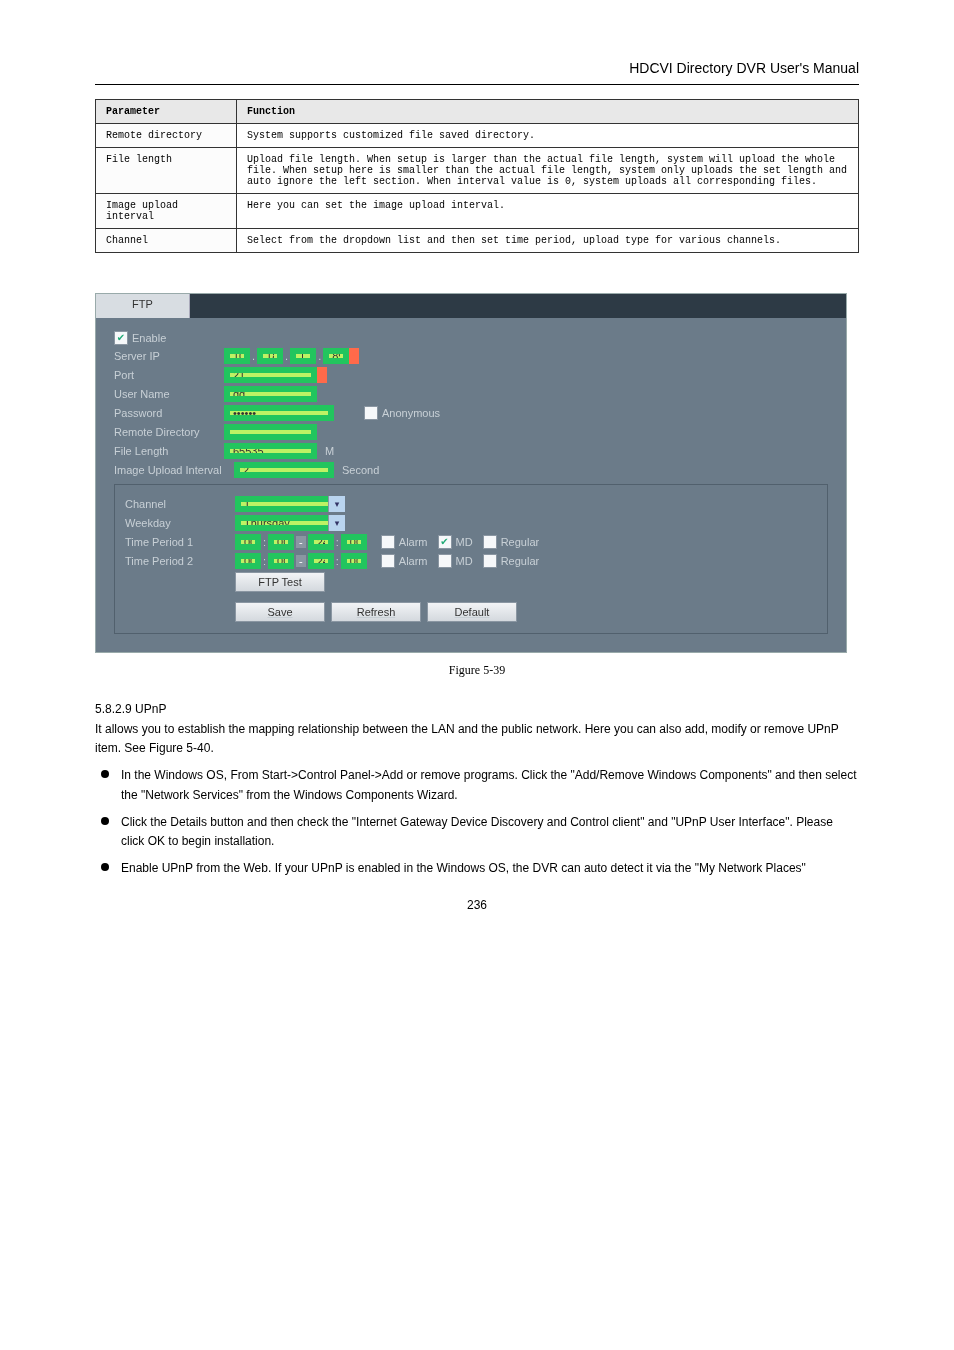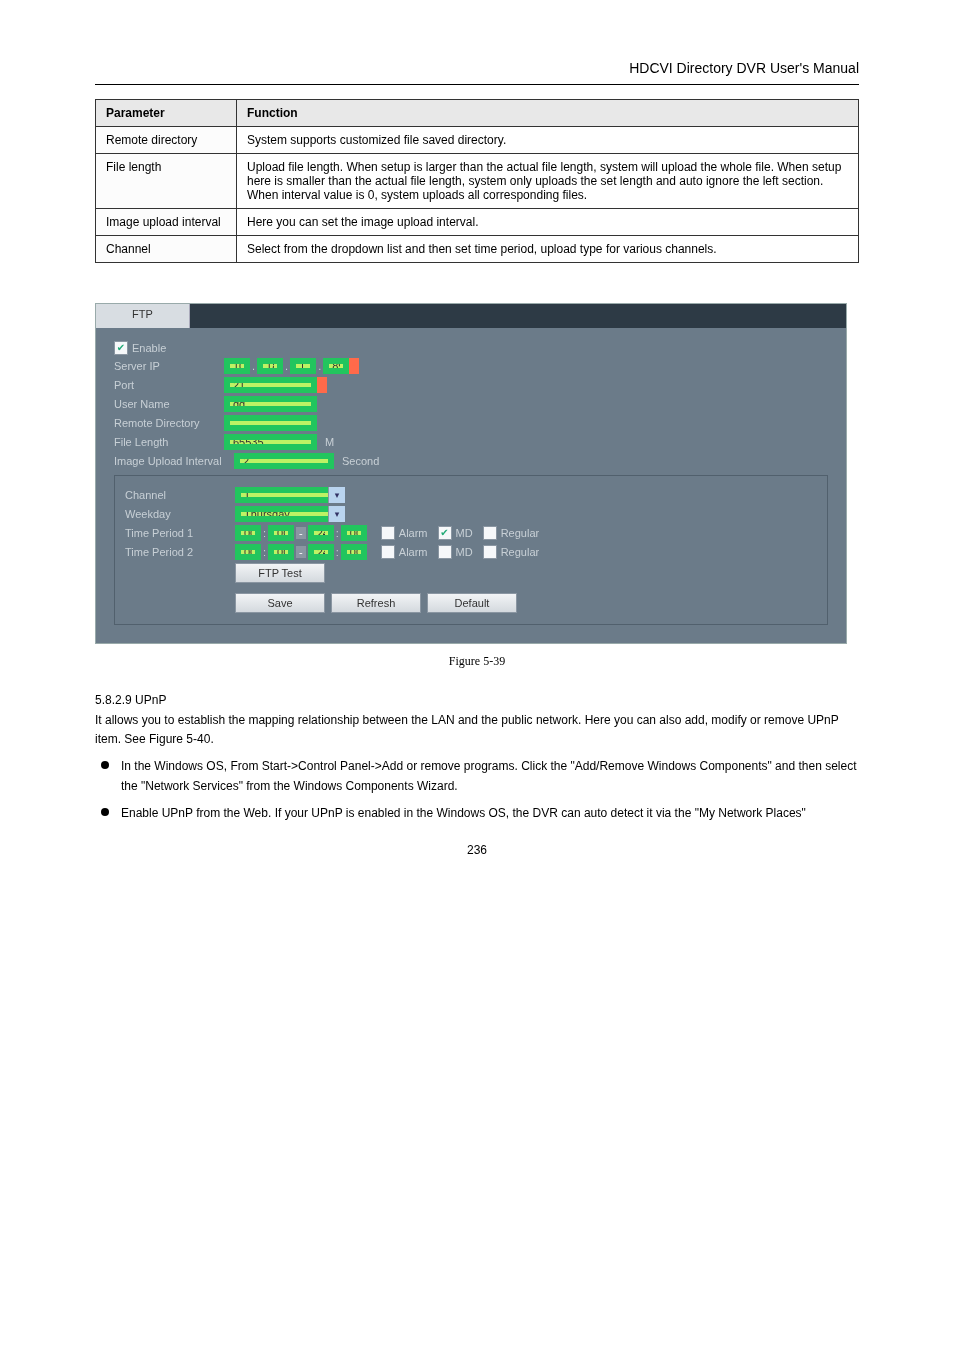--- a/index.html
+++ b/index.html
@@ -22,21 +22,22 @@
   }
   .hr {
     border: none;
     border-top: 1.5px solid #000;
     margin: 0 0 14px 0;
   }
   table.param {
     width: 100%;
     border-collapse: collapse;
     border: 1px solid #333;
-    font-size: 12px;
+    font-size: 10px;
+    font-family: Liberation Mono, monospace;
   }
   table.param th, table.param td {
     border: 1px solid #333;
     padding: 6px 10px;
     text-align: left;
     vertical-align: top;
   }
   table.param th {
     background: #e8e8e8;
     font-weight: bold;
@@ -113,21 +114,21 @@
     background: linear-gradient(#f2f4f6,#d4d9de);
     border: 1px solid #8a96a2;
     color:#333;
     font-size:11px;
     padding: 3px 0;
     width: 88px;
     text-align:center;
     margin-right: 6px;
     display:inline-block;
   }
-  .btn-row { margin-top: 10px; }
+  .btn-row { margin-top: 10px; text-decoration: underline; }
   .fig-caption {
     text-align: center;
     font-size: 12px;
     margin: 10px 0 24px 0;
     font-family: Liberation Serif, serif;
   }
   .section-head {
     font-size: 12px;
     margin: 8px 0 4px 0;
   }
@@ -201,20 +202,27 @@
       <div class="row">
         <span class="lbl">Port</span>
         <input class="txt mid" value="21" style="">
         <span style="color:#ff6a4a; background:#ff6a4a; height:16px; line-height:16px; width:10px; display:inline-block; text-align:center;">*</span>
       </div>
       <div class="row">
         <span class="lbl">User Name</span>
         <input class="txt mid" value="dq" style="">
       </div>
       <div class="row">
+        <span class="lbl">Password</span>
+        <input class="txt pw" value="••••••" style="">
+        <span style="width:30px;"></span>
+        <span class="cb"></span>
+        <span>Anonymous</span>
+      </div>
+      <div class="row">
         <span class="lbl">Remote Directory</span>
         <input class="txt mid" value="" style="">
       </div>
       <div class="row">
         <span class="lbl">File Length</span>
         <input class="txt mid" value="65535" style="">
         <span class="after-lbl">M</span>
       </div>
       <div class="row">
         <span class="lbl" style="width:120px">Image Upload Interval</span>
@@ -286,17 +294,18 @@
       </div>
     </div>
   </div>
 
   <div class="fig-caption">Figure 5-39</div>
 
   <div class="section-head">5.8.2.9 UPnP</div>
   <div class="body-text">It allows you to establish the mapping relationship between the LAN and the public network. Here you can also add, modify or remove UPnP item. See Figure 5-40.</div>
   <ul class="bullets">
     <li>In the Windows OS, From Start-&gt;Control Panel-&gt;Add or remove programs. Click the "Add/Remove Windows Components" and then select the "Network Services" from the Windows Components Wizard.</li>
+    <li>Click the Details button and then check the "Internet Gateway Device Discovery and Control client" and "UPnP User Interface". Please click OK to begin installation.</li>
     <li>Enable UPnP from the Web. If your UPnP is enabled in the Windows OS, the DVR can auto detect it via the "My Network Places"</li>
   </ul>
 
   <div class="page-num">236</div>
 </div>
 
 </body></html>

